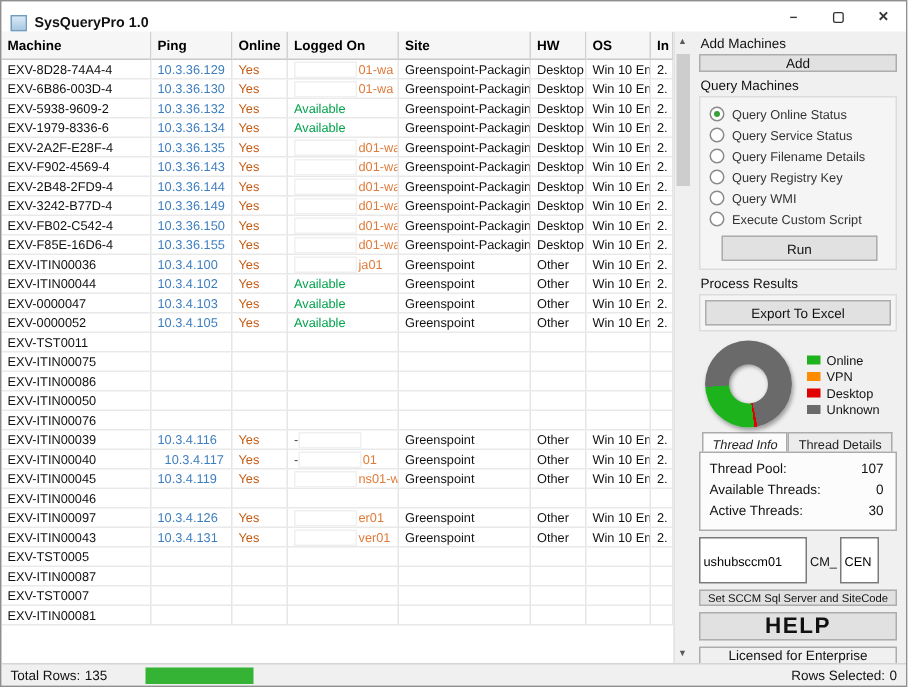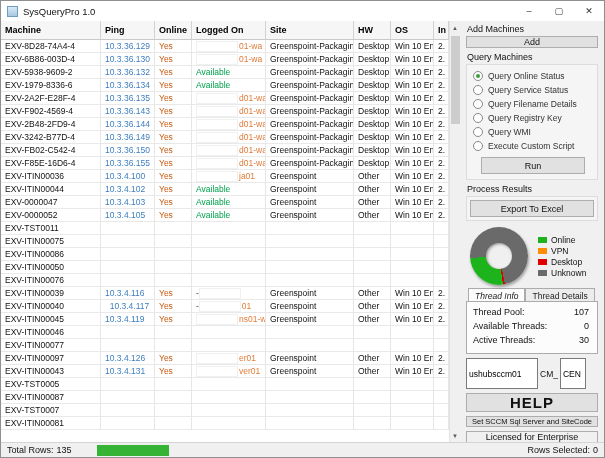--- a/index.html
+++ b/index.html
@@ -1,21 +1,21 @@
 <!DOCTYPE html>
 <html><head>
 <meta charset="utf-8">
 <style>
   * { margin:0; padding:0; box-sizing:border-box; }
   html,body { width:605px; height:458px; }
   body { font-family:"Liberation Sans", sans-serif; background:#e8e8e8; }
   .window { width:605px; height:458px; border:1px solid #8f8f8f; background:#f0f0f0; display:flex; flex-direction:column; overflow:hidden; }
 
   
-  .titlebar { flex:0 0 20px; background:#ffffff; display:flex; align-items:center; }
+  .titlebar { flex:0 0 20px; background:#ffffff; display:flex; align-items:flex-end;font-weight:bold; }
   .app-icon { width:11px; height:11px; margin:0 5px 0 6px; border:1px solid #6f9dc0; background:linear-gradient(#d9eaf7,#a8c8e0); }
   .title { font-size:9.5px; color:#111; }
   .win-controls { margin-left:auto; display:flex; height:100%; }
   .win-btn { width:30px; display:flex; align-items:center; justify-content:center; font-size:9px; color:#333; cursor:default; }
 
   
   .main { flex:1; display:flex; overflow:hidden; }
   .grid-area { width:448px; background:#ffffff; overflow:hidden; }
   .thead,.tr { display:grid; grid-template-columns:100px 54px 37px 74px 88px 37px 43px 1fr; }
   .th { height:19px; line-height:18px; font-size:9px; font-weight:bold; background:#f6f6f6; border-right:1px solid #d2d2d2; border-bottom:1px solid #c9c9c9; padding-left:4px; overflow:hidden; white-space:nowrap; }
@@ -330,30 +330,20 @@
             <div class="td">EXV-ITIN00046</div>
             <div class="td" style="color: rgb(61, 126, 191);"></div>
             <div class="td" style="color: rgb(197, 90, 17);"></div>
             <div class="td"></div>
             <div class="td"></div>
             <div class="td"></div>
             <div class="td"></div>
             <div class="td"></div>
           </div>
           <div class="tr">
-            <div class="td">EXV-ITIN00077</div>
-            <div class="td" style="color: rgb(61, 126, 191);"></div>
-            <div class="td" style="color: rgb(197, 90, 17);"></div>
-            <div class="td"></div>
-            <div class="td"></div>
-            <div class="td"></div>
-            <div class="td"></div>
-            <div class="td"></div>
-          </div>
-          <div class="tr">
             <div class="td">EXV-ITIN00097</div>
             <div class="td" style="color: rgb(61, 126, 191);">10.3.4.126</div>
             <div class="td" style="color: rgb(197, 90, 17);">Yes</div>
             <div class="td"><span class="redact"></span><span style="color: rgb(224, 123, 57);">er01</span></div>
             <div class="td">Greenspoint</div>
             <div class="td">Other</div>
             <div class="td">Win 10 Ent</div>
             <div class="td">2.</div>
           </div>
           <div class="tr">
@@ -501,22 +491,22 @@
             <span>30</span>
           </div>
         </div>
 
       <div class="sccm-row">
         <input class="tb server" value="ushubsccm01" style="">
         <span class="cm-label">CM_</span>
         <input class="tb code" value="CEN" style="">
       </div>
 
+      <div class="btn small-btn">Set SCCM Sql Server and SiteCode</div>
       <div class="btn help-btn">HELP</div>
-      <div class="btn small-btn">Set SCCM Sql Server and SiteCode</div>
       <div class="license">Licensed for Enterprise</div>
     </div>
 
   </div>
 
   <div class="statusbar">
     <div class="sb-left">
       <span>Total Rows:</span>
       <span>135</span>
     </div>

